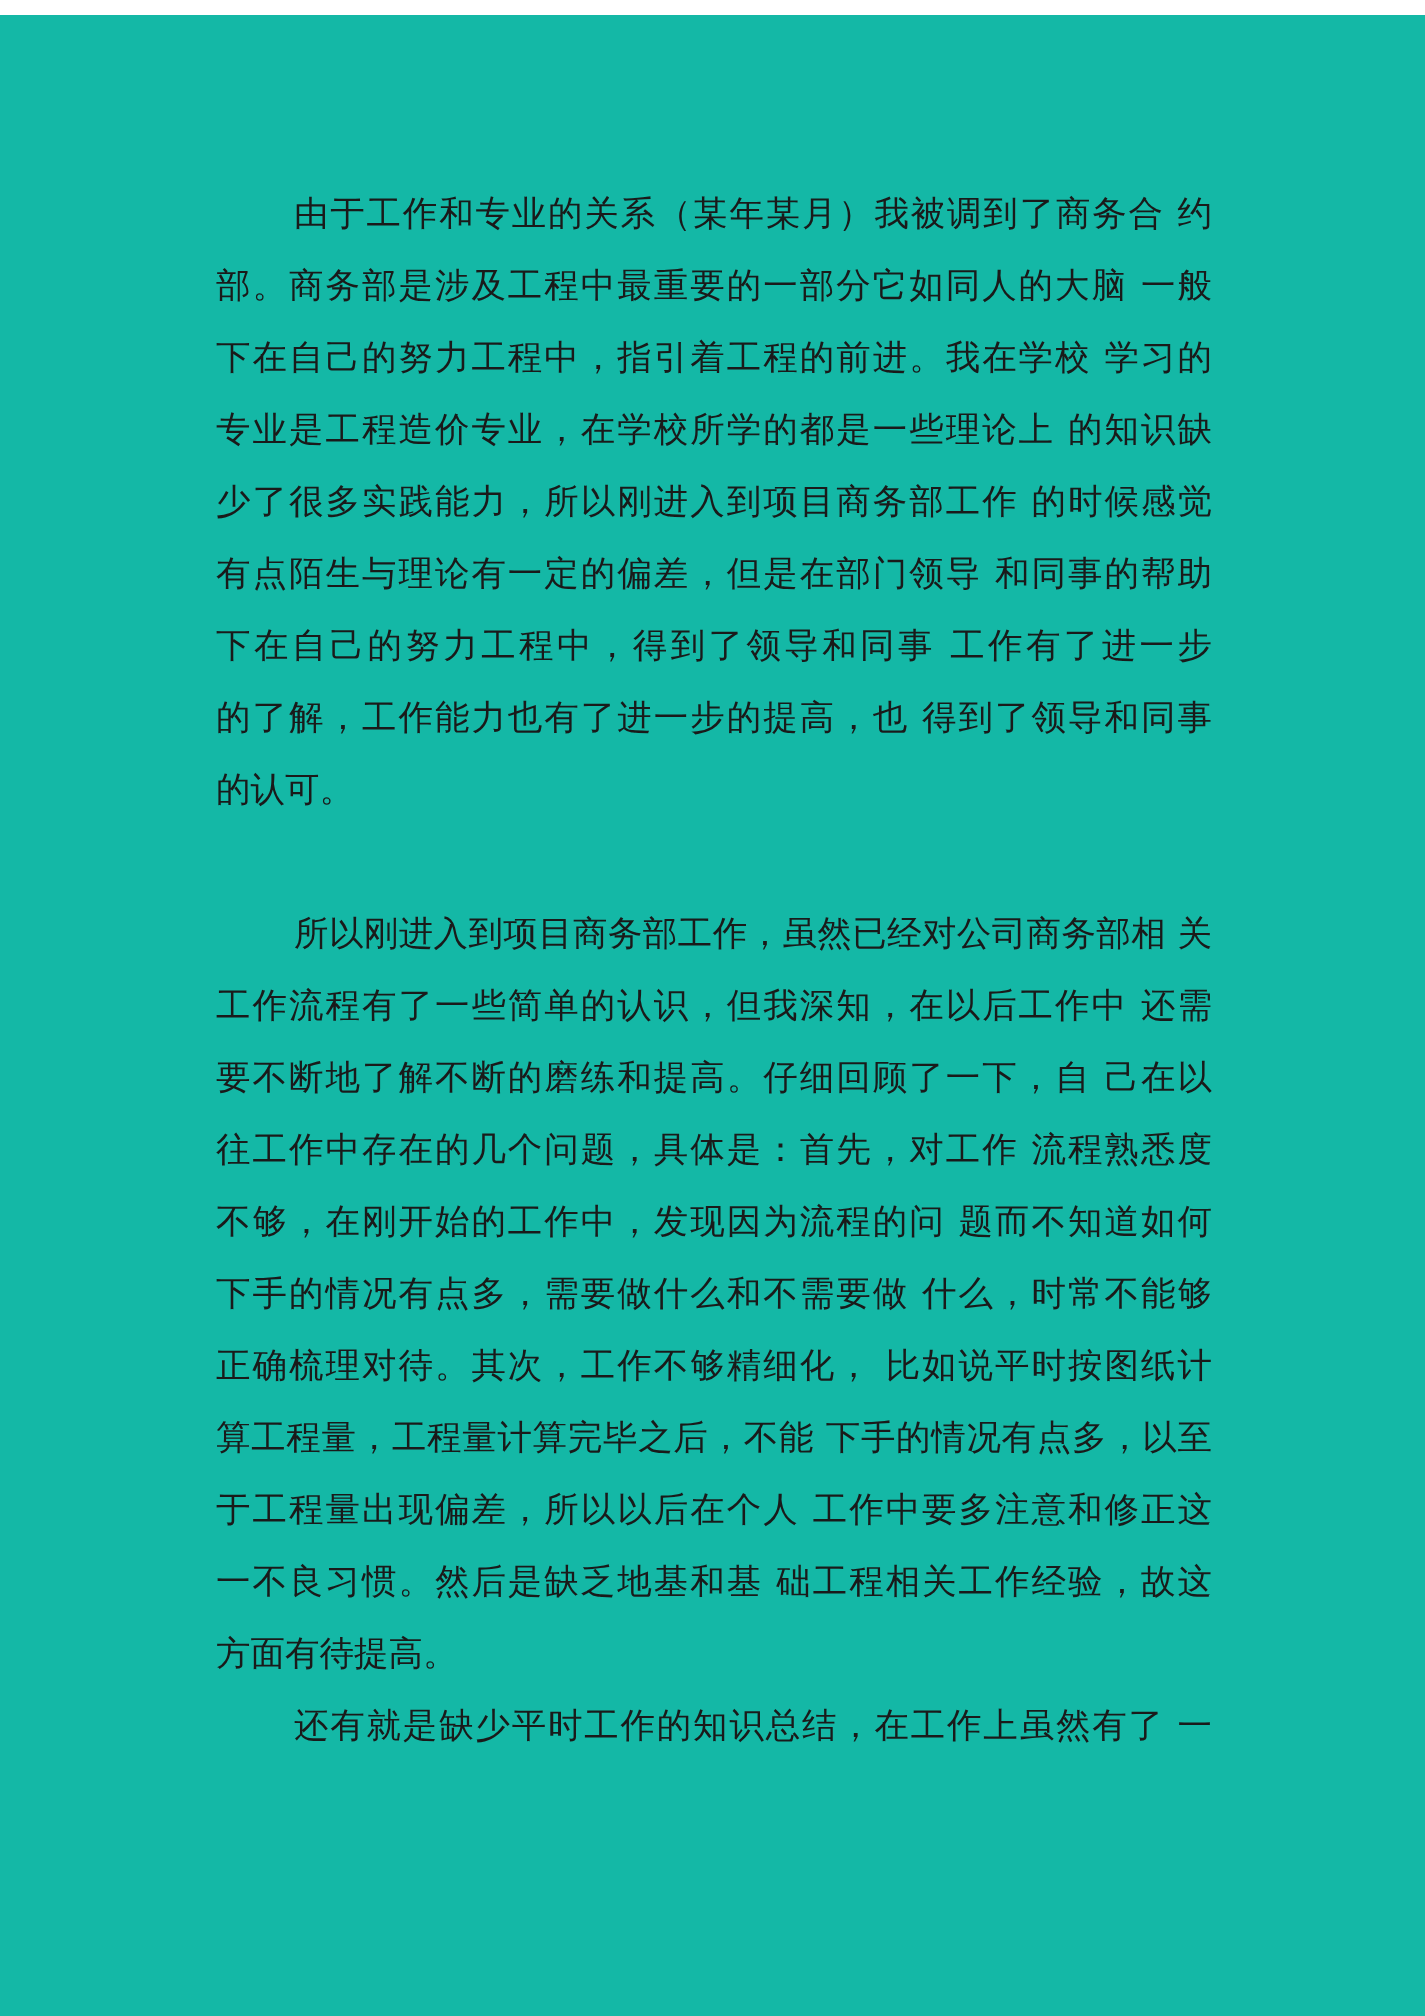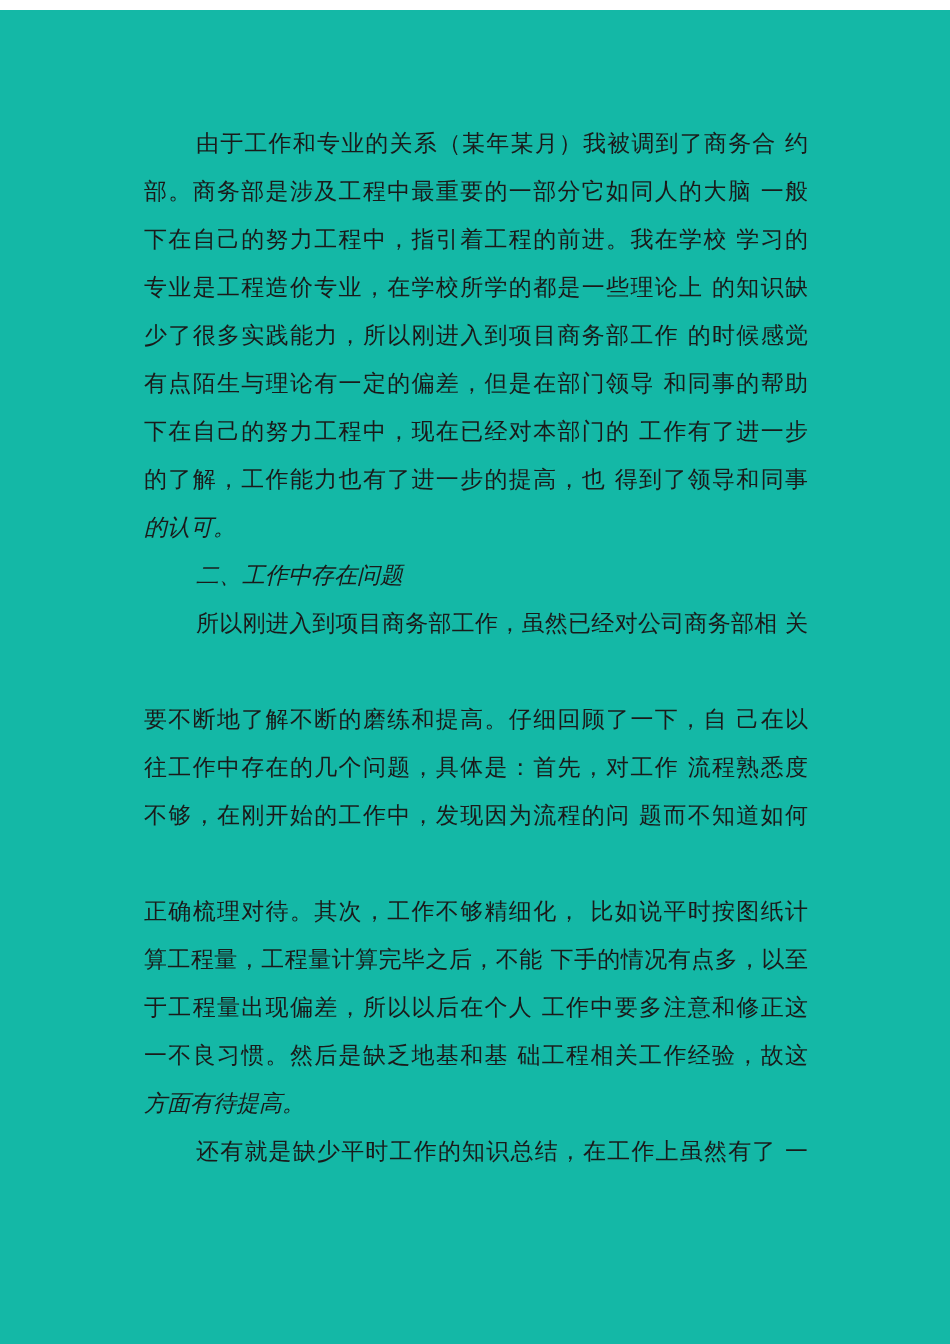--- a/index.html
+++ b/index.html
@@ -34,44 +34,44 @@
     text-align: justify;
     text-align-last: justify;
     letter-spacing: 0;
   }
   .line.indent {
     left: 196px;
     width: 612px;
   }
   .line.short {
     text-align-last: left;
-    font-style: italic;
   }
 </style>
 </head>
 <body>
 
 <div class="page">
 
   <div class="line indent" style="top:118px">由于工作和专业的关系（某年某月）我被调到了商务合 约</div>
   <div class="line" style="top:166px">部。商务部是涉及工程中最重要的一部分它如同人的大脑 一般</div>
   <div class="line" style="top:214px">下在自己的努力工程中，指引着工程的前进。我在学校 学习的</div>
   <div class="line" style="top:262px">专业是工程造价专业，在学校所学的都是一些理论上 的知识缺</div>
   <div class="line" style="top:358px">有点陌生与理论有一定的偏差，但是在部门领导 和同事的帮助</div>
   <div class="line" style="top:310px">少了很多实践能力，所以刚进入到项目商务部工作 的时候感觉</div>
-  <div class="line" style="top:406px">下在自己的努力工程中，现在已经对本部门的 工作有了进一步</div>
+  <div class="line" style="top:406px">下在自己的努力工程中，得到了领导和同事 工作有了进一步</div>
   <div class="line" style="top:454px">的了解，工作能力也有了进一步的提高，也 得到了领导和同事</div>
   <div class="line short" style="top:502px">的认可。</div>
 
-  <div class="line indent short" style="top:550px">二、工作中存在问题</div>
 
   <div class="line indent" style="top:598px">所以刚进入到项目商务部工作，虽然已经对公司商务部相 关</div>
+  <div class="line" style="top:646px">工作流程有了一些简单的认识，但我深知，在以后工作中 还需</div>
   <div class="line" style="top:694px">要不断地了解不断的磨练和提高。仔细回顾了一下，自 己在以</div>
   <div class="line" style="top:742px">往工作中存在的几个问题，具体是：首先，对工作 流程熟悉度</div>
   <div class="line" style="top:790px">不够，在刚开始的工作中，发现因为流程的问 题而不知道如何</div>
+  <div class="line" style="top:838px">下手的情况有点多，需要做什么和不需要做 什么，时常不能够</div>
   <div class="line" style="top:886px">正确梳理对待。其次，工作不够精细化， 比如说平时按图纸计</div>
   <div class="line" style="top:934px">算工程量，工程量计算完毕之后，不能 下手的情况有点多，以至</div>
   <div class="line" style="top:982px">于工程量出现偏差，所以以后在个人 工作中要多注意和修正这</div>
   <div class="line" style="top:1030px">一不良习惯。然后是缺乏地基和基 础工程相关工作经验，故这</div>
   <div class="line short" style="top:1078px">方面有待提高。</div>
 
   <div class="line indent" style="top:1126px">还有就是缺少平时工作的知识总结，在工作上虽然有了 一</div>
 </div>
 
 </body></html>

